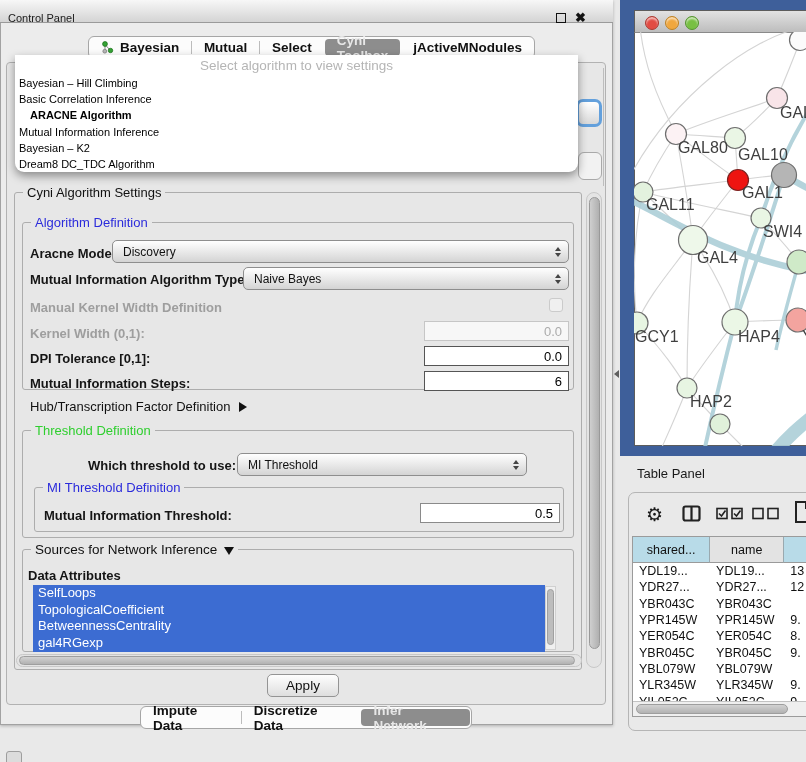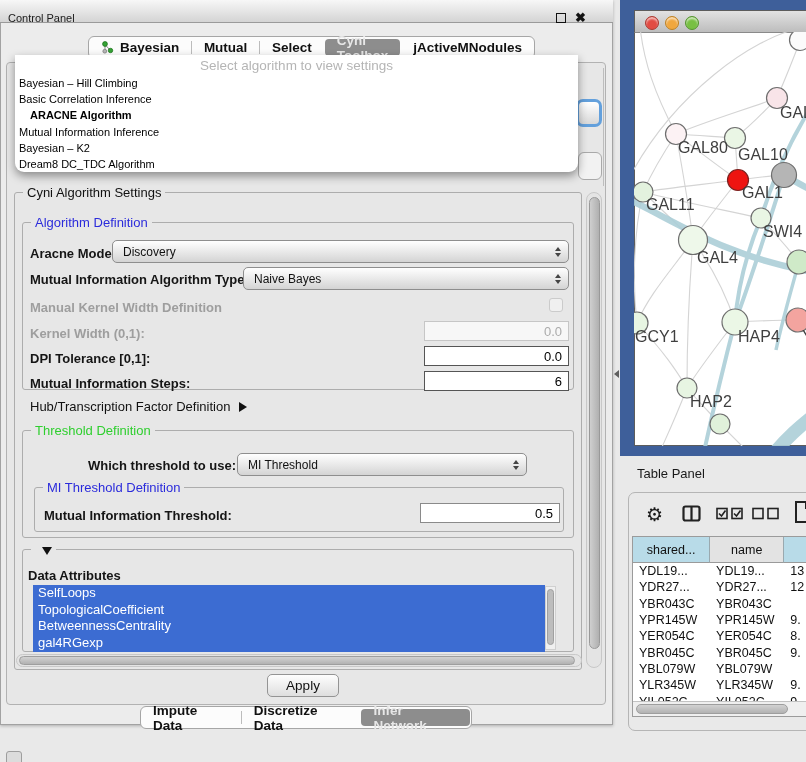--- a/index.html
+++ b/index.html
@@ -215,21 +215,21 @@
 </div>
 <div class="abs grp" style="left:34px;top:487px;width:530px;height:45px;">
   <span class="glabel lblue">MI Threshold Definition</span>
 </div>
 <div class="abs rowlab" style="left:44px;top:508px;">Mutual Information Threshold:</div>
 <div class="abs field" style="left:420px;top:503px;width:140px;height:20px;border-color:#8a8a8a;">
   <span>0.5</span>
 </div>
 
 <div class="abs grp" style="left:22px;top:549px;width:552px;height:103px;">
-  <span class="glabel" style="font-size:13.5px;"><span class="tri-d"></span></span>
+  <span class="glabel" style="font-size:13.5px;"><span>Sources for Network Inference</span><span class="tri-d"></span></span>
 </div>
 <div class="abs rowlab" style="left:28px;top:568px;">Data Attributes</div>
 <div class="abs attrlist" style="left:33px;top:585px;width:512px;height:67px;">
   <div class="attritem">SelfLoops</div>
   <div class="attritem">TopologicalCoefficient</div>
   <div class="attritem">BetweennessCentrality</div>
   <div class="attritem">gal4RGexp</div>
 </div>
 <div class="abs" style="left:545px;top:586px;width:11px;height:64px;background:#f0f0f0;border:1px solid #d0d0d0;box-sizing:border-box;">
   <div style="position:absolute;left:1px;top:2px;width:7px;height:56px;background:#bdbdbd;border:1px solid #a0a0a0;border-radius:4px;box-sizing:border-box;"></div>

